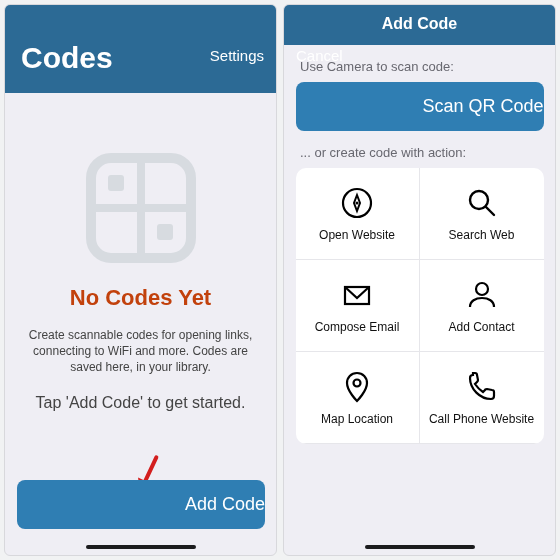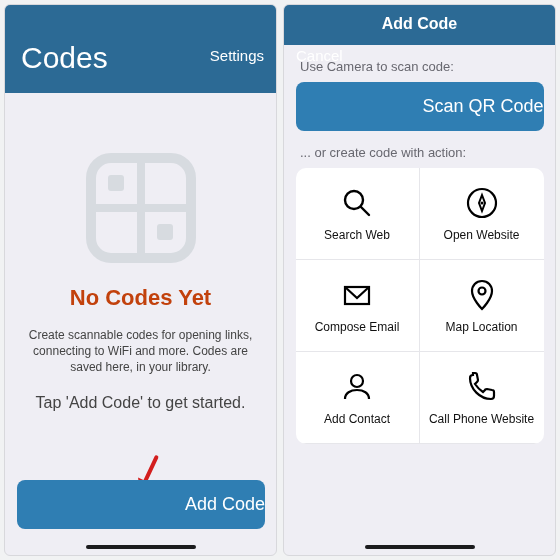--- a/index.html
+++ b/index.html
@@ -38,21 +38,21 @@
   .nav-left { left: 12px; }
   .nav-right { right: 12px; }
   .nav-title-center {
     text-align: center;
     font-size: 16px;
     font-weight: 600;
     padding-top: 10px;
   }
   .nav-title-large {
     font-size: 30px;
-    font-weight: 400;
+    font-weight: 700;
     padding: 36px 16px 10px 16px;
   }
   .content {
     flex: 1;
     display: flex;
     flex-direction: column;
     align-items: center;
     padding: 0 12px;
     position: relative;
   }
@@ -216,71 +216,71 @@
   <div class="section-label">Use Camera to scan code:</div>
   <div class="primary-btn scan-btn">Scan QR Code</div>
 
   <div class="section-label">... or create code with action:</div>
 
   <div class="action-grid">
 
     <div class="action-cell">
       <span class="icon">
         <svg width="34" height="34" viewBox="0 0 34 34">
-            <circle cx="14" cy="14" r="9" fill="none" stroke="#000" stroke-width="2.4"></circle>
-            <line x1="21" y1="21" x2="29" y2="29" stroke="#000" stroke-width="2.4" stroke-linecap="round"></line>
-          </svg>
-      </span>
-      <span>Search Web</span>
-    </div>
-
-    <div class="action-cell">
-      <span class="icon">
-        <svg width="34" height="34" viewBox="0 0 34 34">
             <circle cx="17" cy="17" r="14" fill="none" stroke="#000" stroke-width="2.2"></circle>
             <polygon points="17,9 20,17 17,25 14,17" fill="none" stroke="#000" stroke-width="2"></polygon>
             <circle cx="17" cy="17" r="1.5" fill="#000"></circle>
           </svg>
       </span>
       <span>Open Website</span>
     </div>
 
     <div class="action-cell">
       <span class="icon">
         <svg width="34" height="34" viewBox="0 0 34 34">
+            <circle cx="14" cy="14" r="9" fill="none" stroke="#000" stroke-width="2.4"></circle>
+            <line x1="21" y1="21" x2="29" y2="29" stroke="#000" stroke-width="2.4" stroke-linecap="round"></line>
+          </svg>
+      </span>
+      <span>Search Web</span>
+    </div>
+
+    <div class="action-cell">
+      <span class="icon">
+        <svg width="34" height="34" viewBox="0 0 34 34">
             <rect x="5" y="9" width="24" height="17" fill="none" stroke="#000" stroke-width="2.2"></rect>
             <polyline points="5,9 17,20 29,9" fill="none" stroke="#000" stroke-width="2.2"></polyline>
           </svg>
       </span>
       <span>Compose Email</span>
     </div>
 
     <div class="action-cell">
       <span class="icon">
         <svg width="34" height="34" viewBox="0 0 34 34">
+            <circle cx="17" cy="11" r="6" fill="none" stroke="#000" stroke-width="2.2"></circle>
+            <path d="M5 29c0-6 5.5-9 12-9s12 3 12 9" fill="none" stroke="#000" stroke-width="2.2"></path>
+          </svg>
+      </span>
+      <span>Add Contact</span>
+    </div>
+
+    <div class="action-cell">
+      <span class="icon">
+        <svg width="34" height="34" viewBox="0 0 34 34">
             <path d="M17 3c-6 0-10 4.5-10 10 0 8 10 18 10 18s10-10 10-18c0-5.5-4-10-10-10z" fill="none" stroke="#000" stroke-width="2.2"></path>
             <circle cx="17" cy="13" r="3.5" fill="none" stroke="#000" stroke-width="2.2"></circle>
           </svg>
       </span>
       <span>Map Location</span>
     </div>
 
     <div class="action-cell">
       <span class="icon">
         <svg width="34" height="34" viewBox="0 0 34 34">
-            <circle cx="17" cy="11" r="6" fill="none" stroke="#000" stroke-width="2.2"></circle>
-            <path d="M5 29c0-6 5.5-9 12-9s12 3 12 9" fill="none" stroke="#000" stroke-width="2.2"></path>
-          </svg>
-      </span>
-      <span>Add Contact</span>
-    </div>
-
-    <div class="action-cell">
-      <span class="icon">
-        <svg width="34" height="34" viewBox="0 0 34 34">
             <path d="M8 5c-2 0-3 1-3 3 0 11 10 21 21 21 2 0 3-1 3-3v-4c0-1-1-2-2-2l-5-1c-1 0-2 0-2 1l-2 2c-3-2-6-5-8-8l2-2c1-1 1-2 1-2l-1-5c0-1-1-2-2-2H8z" fill="none" stroke="#000" stroke-width="2.2"></path>
           </svg>
       </span>
       <span>Call Phone Website</span>
     </div>
 
 
   </div>
   <div class="home-indicator"></div>
 </div>

